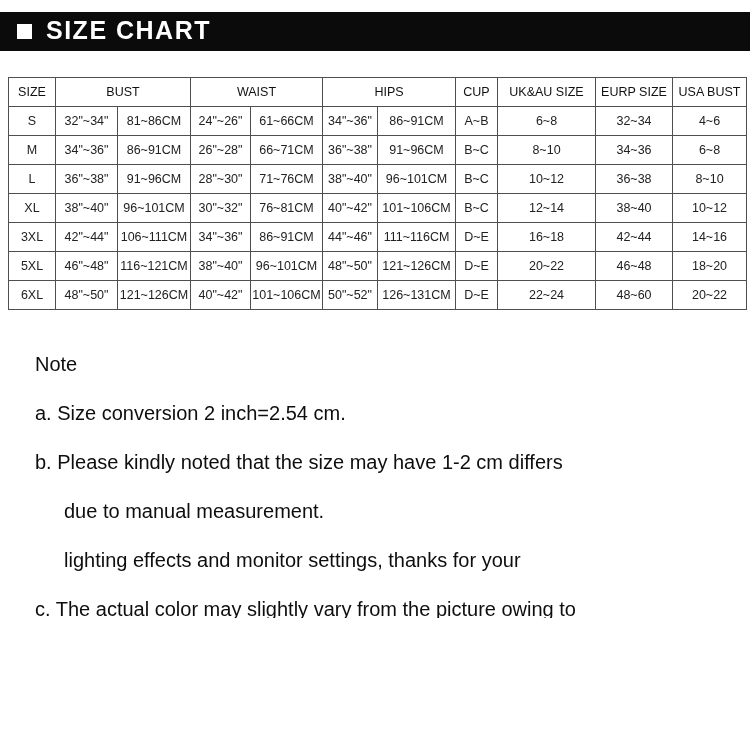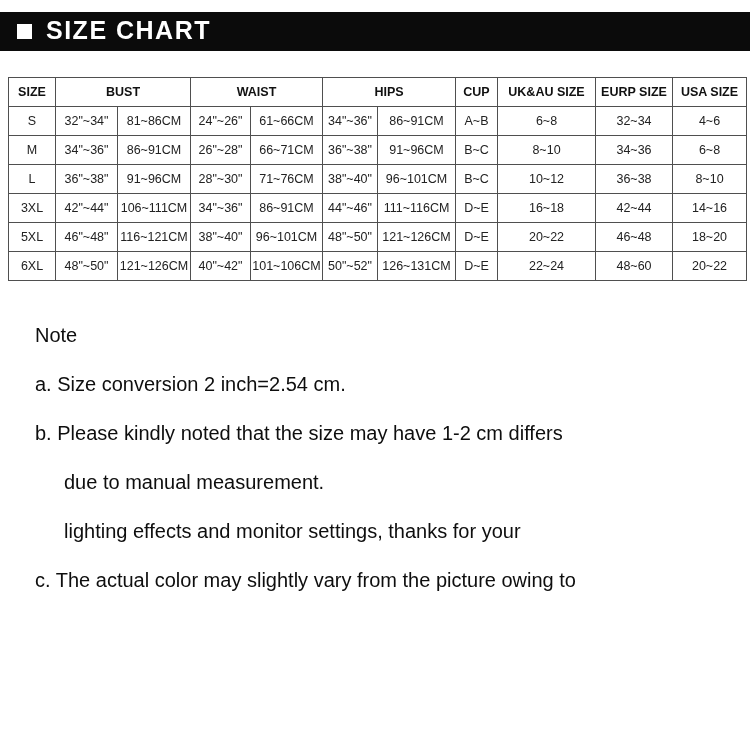--- a/index.html
+++ b/index.html
@@ -56,21 +56,21 @@
     border: 1px solid #4f4f4f;
     text-align: center;
     vertical-align: middle;
     height: 28px;
     padding: 0 1px;
     font-size: 12.5px;
     white-space: nowrap;
     overflow: hidden;
   }
   table.size-table th {
-    font-weight: bold;
+    font-weight: normal;
     color: #111111;
   }
   table.size-table td {
     font-weight: normal;
     color: #222222;
   }
   col.c-size     { width: 47px; }
   col.c-bust-in  { width: 62px; }
   col.c-bust-cm  { width: 73px; }
   col.c-waist-in { width: 60px; }
@@ -126,21 +126,21 @@
     </colgroup>
     <thead>
       <tr>
         <th>SIZE</th>
         <th colspan="2">BUST</th>
         <th colspan="2">WAIST</th>
         <th colspan="2">HIPS</th>
         <th>CUP</th>
         <th>UK&amp;AU SIZE</th>
         <th>EURP SIZE</th>
-        <th>USA SIZE</th>
+        <th>USA BUST</th>
       </tr>
     </thead>
     <tbody>
         <tr>
           <td>S</td>
           <td>32"~34"</td>
           <td>81~86CM</td>
           <td>24"~26"</td>
           <td>61~66CM</td>
           <td>34"~36"</td>
@@ -168,20 +168,33 @@
           <td>36"~38"</td>
           <td>91~96CM</td>
           <td>28"~30"</td>
           <td>71~76CM</td>
           <td>38"~40"</td>
           <td>96~101CM</td>
           <td>B~C</td>
           <td>10~12</td>
           <td>36~38</td>
           <td>8~10</td>
+        </tr>
+        <tr>
+          <td>XL</td>
+          <td>38"~40"</td>
+          <td>96~101CM</td>
+          <td>30"~32"</td>
+          <td>76~81CM</td>
+          <td>40"~42"</td>
+          <td>101~106CM</td>
+          <td>B~C</td>
+          <td>12~14</td>
+          <td>38~40</td>
+          <td>10~12</td>
         </tr>
         <tr>
           <td>3XL</td>
           <td>42"~44"</td>
           <td>106~111CM</td>
           <td>34"~36"</td>
           <td>86~91CM</td>
           <td>44"~46"</td>
           <td>111~116CM</td>
           <td>D~E</td>

